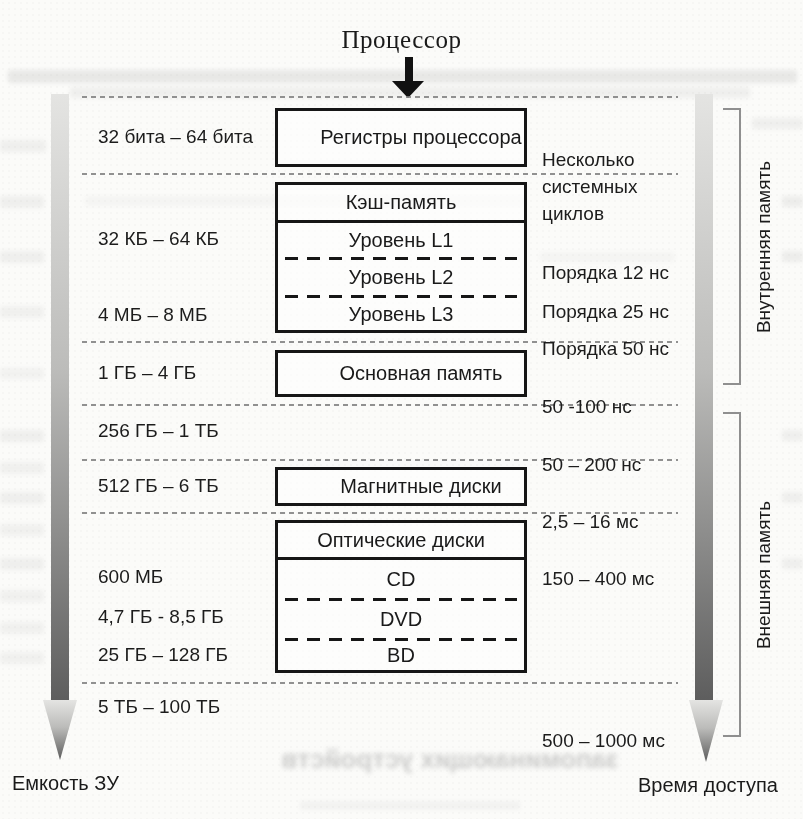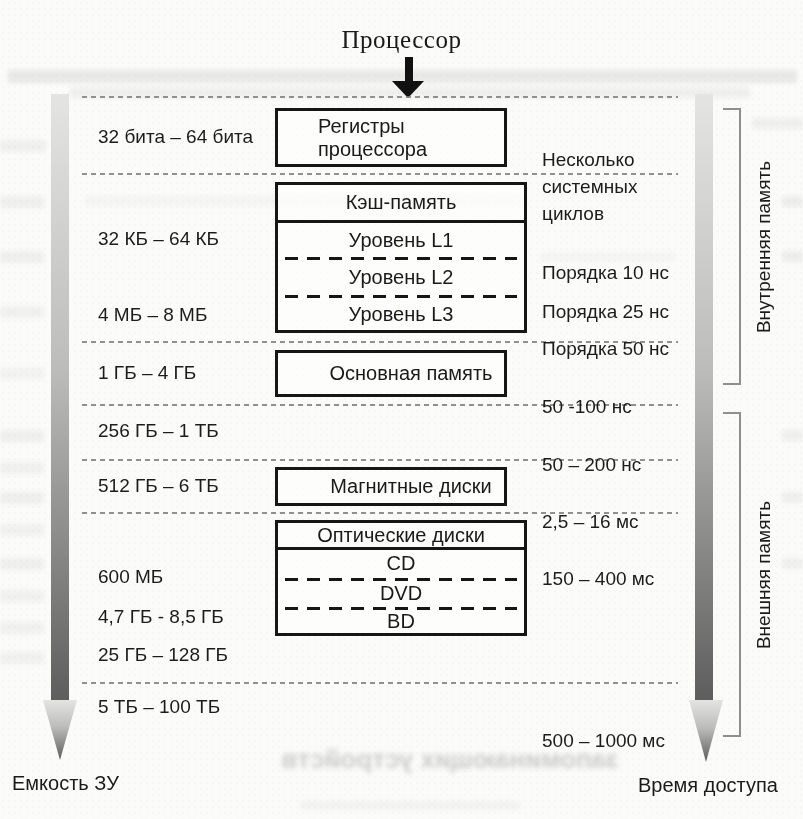--- a/index.html
+++ b/index.html
@@ -21,21 +21,21 @@
   }
   .cap,.time{
     position:absolute;
     font-size:19px;line-height:22px;
     white-space:nowrap;color:#1c1c1c;
   }
   .cap{left:98px;}
   .time{left:542px;margin-top:34px;}
   .time-multi{white-space:normal;width:118px;line-height:27px;}
   .box{
-    position:absolute;left:275px;width:232px;
+    position:absolute;left:275px;width:252px;
     box-sizing:border-box;border:3px solid #161616;
     background:rgba(255,255,255,0.55);
     display:flex;align-items:center;justify-content:center;
     font-size:20px;
     padding-left:40px;
   }
   .groupbox{
     position:absolute;left:275px;width:252px;
     box-sizing:border-box;border:3px solid #161616;
     background:rgba(255,255,255,0.55);
@@ -173,33 +173,33 @@
 
   <div class="box" style="top:350px;height:47px">
     <span>Основная память</span>
   </div>
 
 
   <div class="box" style="top:467px;height:39px">
     <span>Магнитные диски</span>
   </div>
 
-  <div class="groupbox" style="top:520px;height:116px">
+  <div class="groupbox" style="top:520px;height:153px">
     <div class="grow" style="height:34px">Оптические диски</div>
     <div class="soliddiv"></div>
     <div class="grow" style="height:38px">CD</div>
     <div class="dashdiv"></div>
     <div class="grow" style="height:37px">DVD</div>
     <div class="dashdiv"></div>
     <div class="grow" style="flex:1">BD</div>
   </div>
 
 
   <div class="time time-multi" style="top:112px">Несколько системных циклов</div>
-  <div class="time" style="top:228px">Порядка 10 нс</div>
+  <div class="time" style="top:228px">Порядка 12 нс</div>
   <div class="time" style="top:267px">Порядка 25 нс</div>
   <div class="time" style="top:304px">Порядка 50 нс</div>
   <div class="time" style="top:362px">50 -100 нс</div>
   <div class="time" style="top:420px">50 – 200 нс</div>
   <div class="time" style="top:477px">2,5 – 16 мс</div>
   <div class="time" style="top:534px">150 – 400 мс</div>
   <div class="time" style="top:696px">500 – 1000 мс</div>
 
   <div class="bracket" style="top:108px;height:277px"></div>
   <div class="vwrap" style="top:97px">

